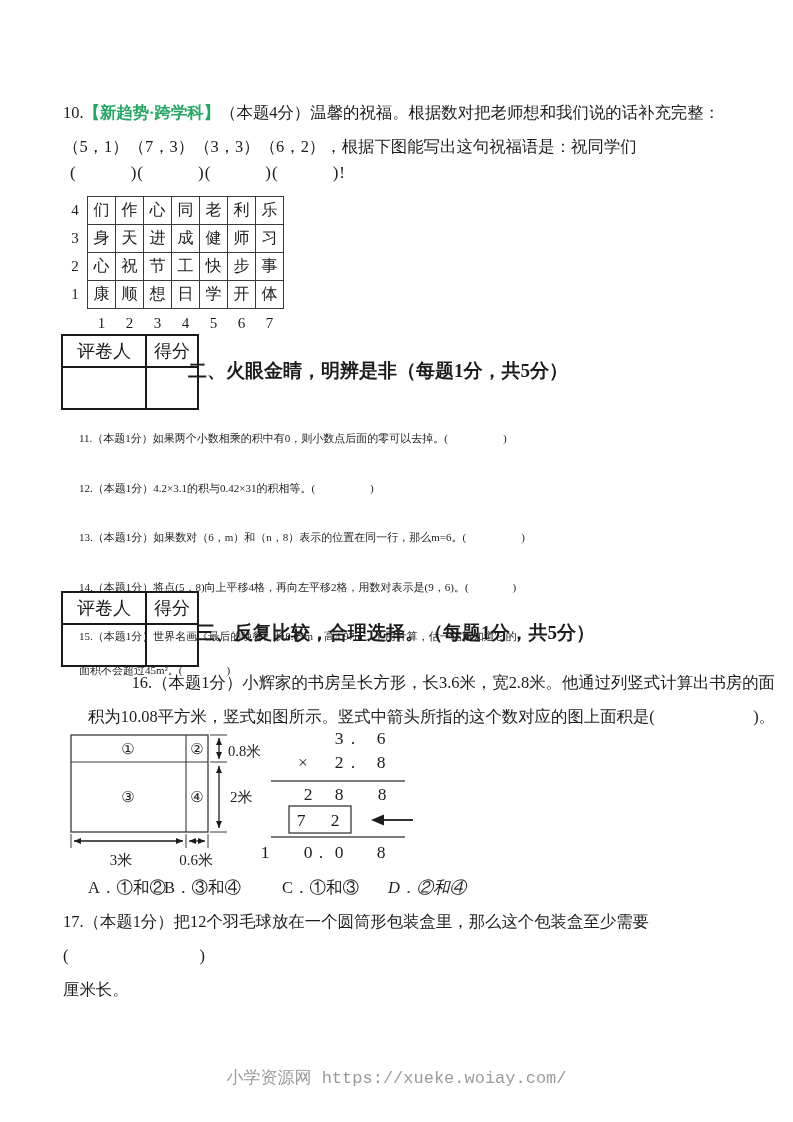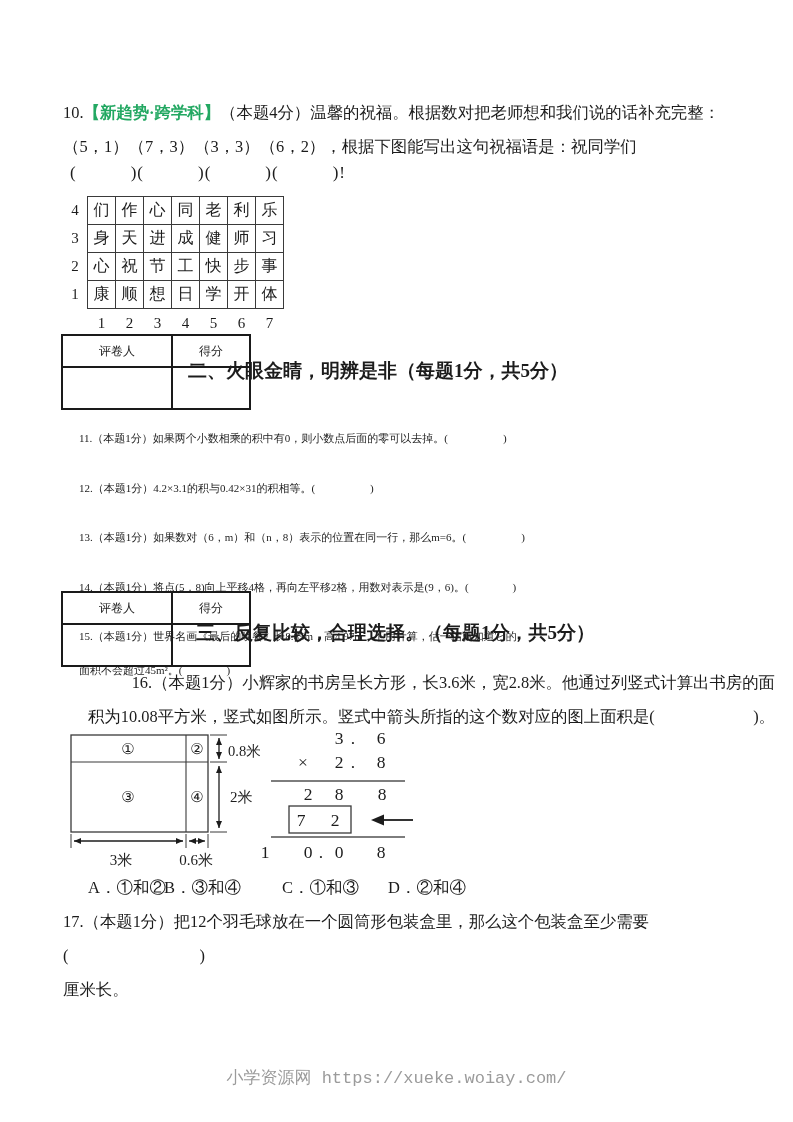--- a/index.html
+++ b/index.html
@@ -11,30 +11,30 @@
   .tag-green{font-weight:bold;}
   .blanksline{font-size:17px;line-height:24px;letter-spacing:1px;}
   
   .chargrid{border-collapse:collapse;font-size:16px;}
   .chargrid td{border:1px solid #3a3a3a;width:27px;height:27px;min-width:27px;
                text-align:center;padding:0;}
   .chargrid td:first-of-type{border:none;width:24px;min-width:24px;font-size:15px;}
   .chargrid tr:last-of-type td{border:none;height:22px;font-size:15px;padding-top:3px;}
   
   .scorer{border-collapse:collapse;}
-  .scorer th{border:2px solid #1a1a1a;font-weight:normal;font-size:12px;height:30px;padding:0 20px;}
+  .scorer th{border:2px solid #1a1a1a;font-weight:normal;font-size:18px;height:30px;padding:0 7px;}
   .scorer th.c1{width:68px;}
   .scorer th.c2{width:36px;}
   .scorer td{border:2px solid #1a1a1a;height:38px;}
   .secheading{font-size:19px;font-weight:bold;line-height:22px;white-space:nowrap;}
   .opts span{position:absolute;font-size:16.5px;line-height:24px;white-space:nowrap;}
   .opts span:nth-of-type(1){left:88px;}
   .opts span:nth-of-type(2){left:164px;}
   .opts span:nth-of-type(3){left:282px;}
-  .opts span:nth-of-type(4){left:388px;}
+  .opts span:nth-of-type(4){left:388px;font-style:italic;}
   .footer{width:793px;text-align:center;font-family:Liberation Mono, monospace;
           font-size:17px;line-height:26px;color:#9b9b9b;}
   svg text{font-family:"Liberation Serif","DejaVu Serif",serif;fill:#1c1c1c;}
 </style>
 </head>
 <body>
 
 <div class="page">
 
   <p class="abs qtext" style="left:63px;top:96px;width:712px;"><span>10.</span><span class="tag-green" style="color:#23a862;">【新趋势·跨学科】</span><span>（本题4分）温馨的祝福。根据数对把老师想和我们说的话补充完整：

